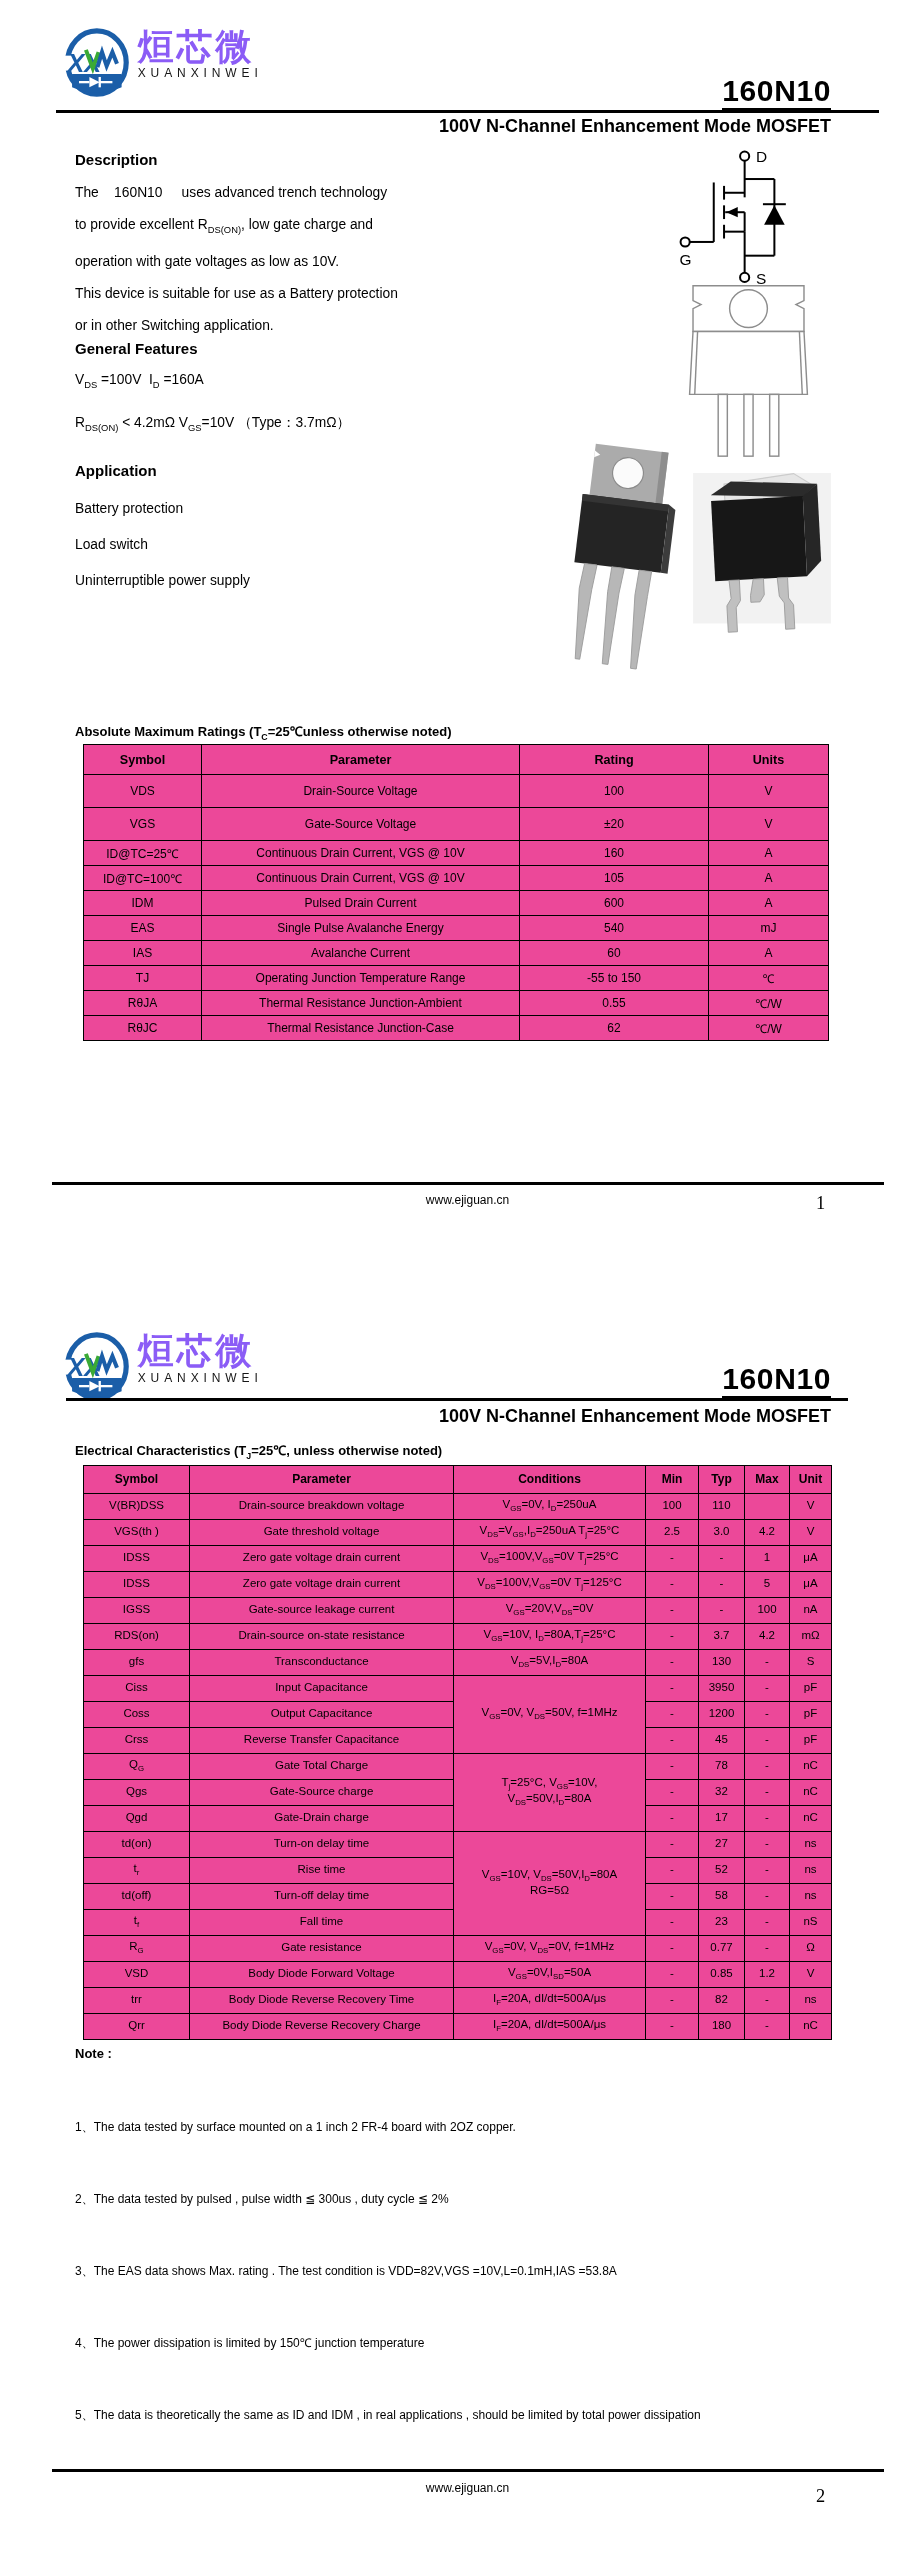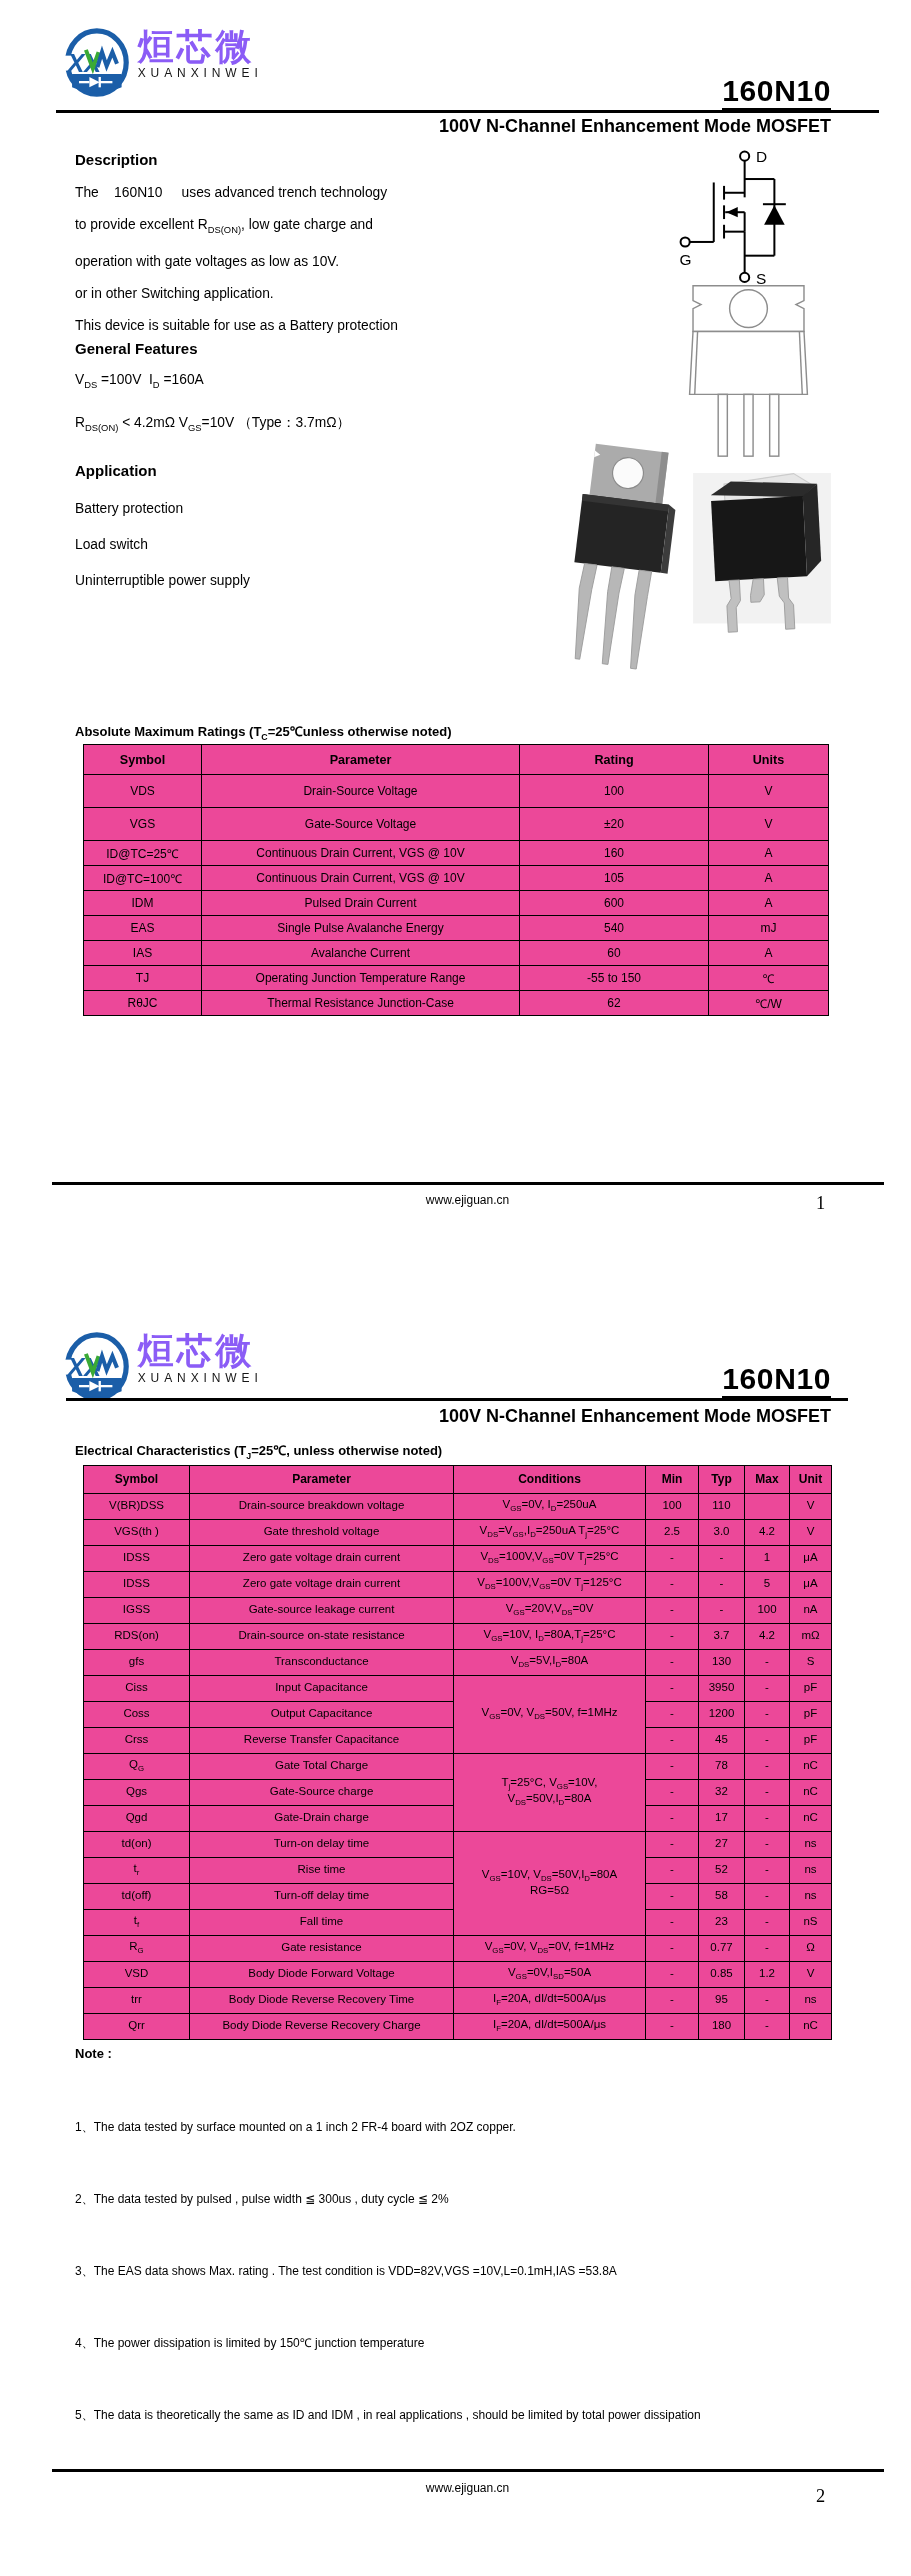--- a/index.html
+++ b/index.html
@@ -77,22 +77,22 @@
 
 <div class="abs part-number" style="right:80px;top:76px;">160N10</div>
 <div class="abs head-rule" style="left:56px;top:110px;width:823px;"></div>
 <div class="abs subtitle" style="right:80px;top:116px;">100V N-Channel Enhancement Mode MOSFET</div>
 
 <div class="abs section-h" style="left:75px;top:151px;">Description</div>
 <div class="abs body-lines" style="left:75px;top:177px;">
     <div>The &nbsp;&nbsp;&nbsp;160N10 &nbsp;&nbsp;&nbsp;&nbsp;uses advanced trench technology</div>
     <div>to provide excellent R<sub>DS(ON)</sub>, low gate charge and</div>
     <div>operation with gate voltages as low as 10V.</div>
+    <div>This device is suitable for use as a Battery protection</div>
     <div>or in other Switching application.</div>
-    <div>This device is suitable for use as a Battery protection</div>
   </div>
 
 <div class="abs section-h" style="left:75px;top:340px;">General Features</div>
 <div class="abs gf-lines" style="left:75px;top:361px;">
     <div>V<sub>DS</sub> =100V &nbsp;I<sub>D</sub> =160A</div>
     <div>R<sub>DS(ON)</sub> &lt; 4.2mΩ V<sub>GS</sub>=10V （Type：3.7mΩ）</div>
   </div>
 
 <div class="abs section-h" style="left:75px;top:462px;">Application</div>
 <div class="abs app-lines" style="left:75px;top:491px;">
@@ -230,20 +230,26 @@
         <td>60</td>
         <td>A</td>
       </tr>
       <tr>
         <td>TJ</td>
         <td>Operating Junction Temperature Range</td>
         <td>-55 to 150</td>
         <td>℃</td>
       </tr>
       <tr>
+        <td>RθJA</td>
+        <td>Thermal Resistance Junction-Ambient</td>
+        <td>0.55</td>
+        <td>℃/W</td>
+      </tr>
+      <tr>
         <td>RθJC</td>
         <td>Thermal Resistance Junction-Case</td>
         <td>62</td>
         <td>℃/W</td>
       </tr>
     </tbody>
 </table>
 
 <div class="abs foot-rule" style="left:52px;top:1182px;width:832px;"></div>
 <div class="abs foot-url" style="left:66px;top:1193px;width:803px;">www.ejiguan.cn</div>
@@ -459,21 +465,21 @@
         <td>-</td>
         <td>0.85</td>
         <td>1.2</td>
         <td>V</td>
       </tr>
       <tr>
         <td>trr</td>
         <td>Body Diode Reverse Recovery Time</td>
         <td rowspan="1">I<sub>F</sub>=20A, dI/dt=500A/μs</td>
         <td>-</td>
-        <td>95</td>
+        <td>82</td>
         <td>-</td>
         <td>ns</td>
       </tr>
       <tr>
         <td>Qrr</td>
         <td>Body Diode Reverse Recovery Charge</td>
         <td rowspan="1">I<sub>F</sub>=20A, dI/dt=500A/μs</td>
         <td>-</td>
         <td>180</td>
         <td>-</td>

